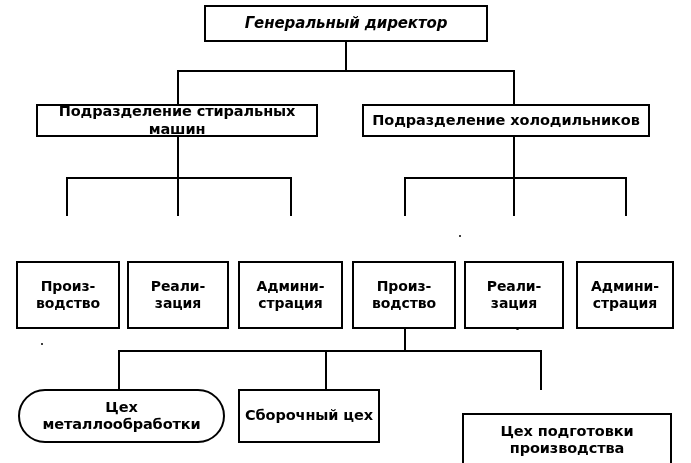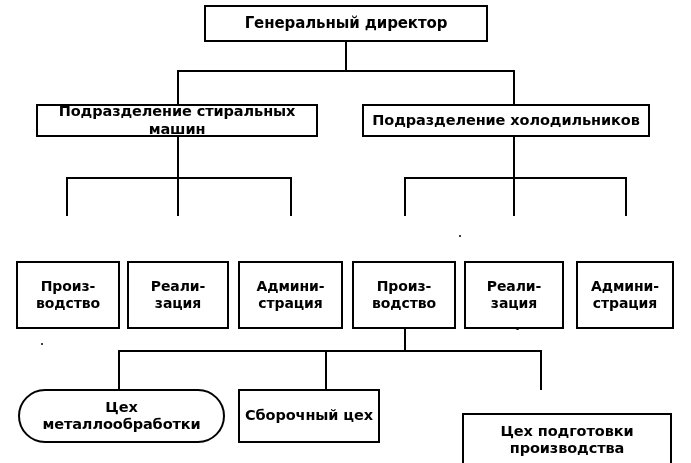--- a/index.html
+++ b/index.html
@@ -51,21 +51,21 @@
     background: #000000;
     border-radius: 50%;
     z-index: 1;
   }
 </style>
 </head>
 <body>
 
 <div id="chart-root">
 
-  <div class="node lvl1" style="left:204px; top:5px; width:284px; height:37px;">
+  <div class="node lvl1" style="left:204px; top:5px; width:284px; height:37px;font-style:italic;">
     <span class="node-label">Генеральный директор</span>
   </div>
 
   <div class="edge edge-v" style="left:345px; top:42px; height:29px;"></div>
 
   <div class="edge edge-h" style="left:177px; top:70px; width:338px;"></div>
   <div class="edge edge-v" style="left:177px; top:70px; height:36px;"></div>
   <div class="edge edge-v" style="left:513px; top:70px; height:36px;"></div>
 
   <div class="node lvl2" style="left:362px; top:104px; width:288px; height:33px;">

